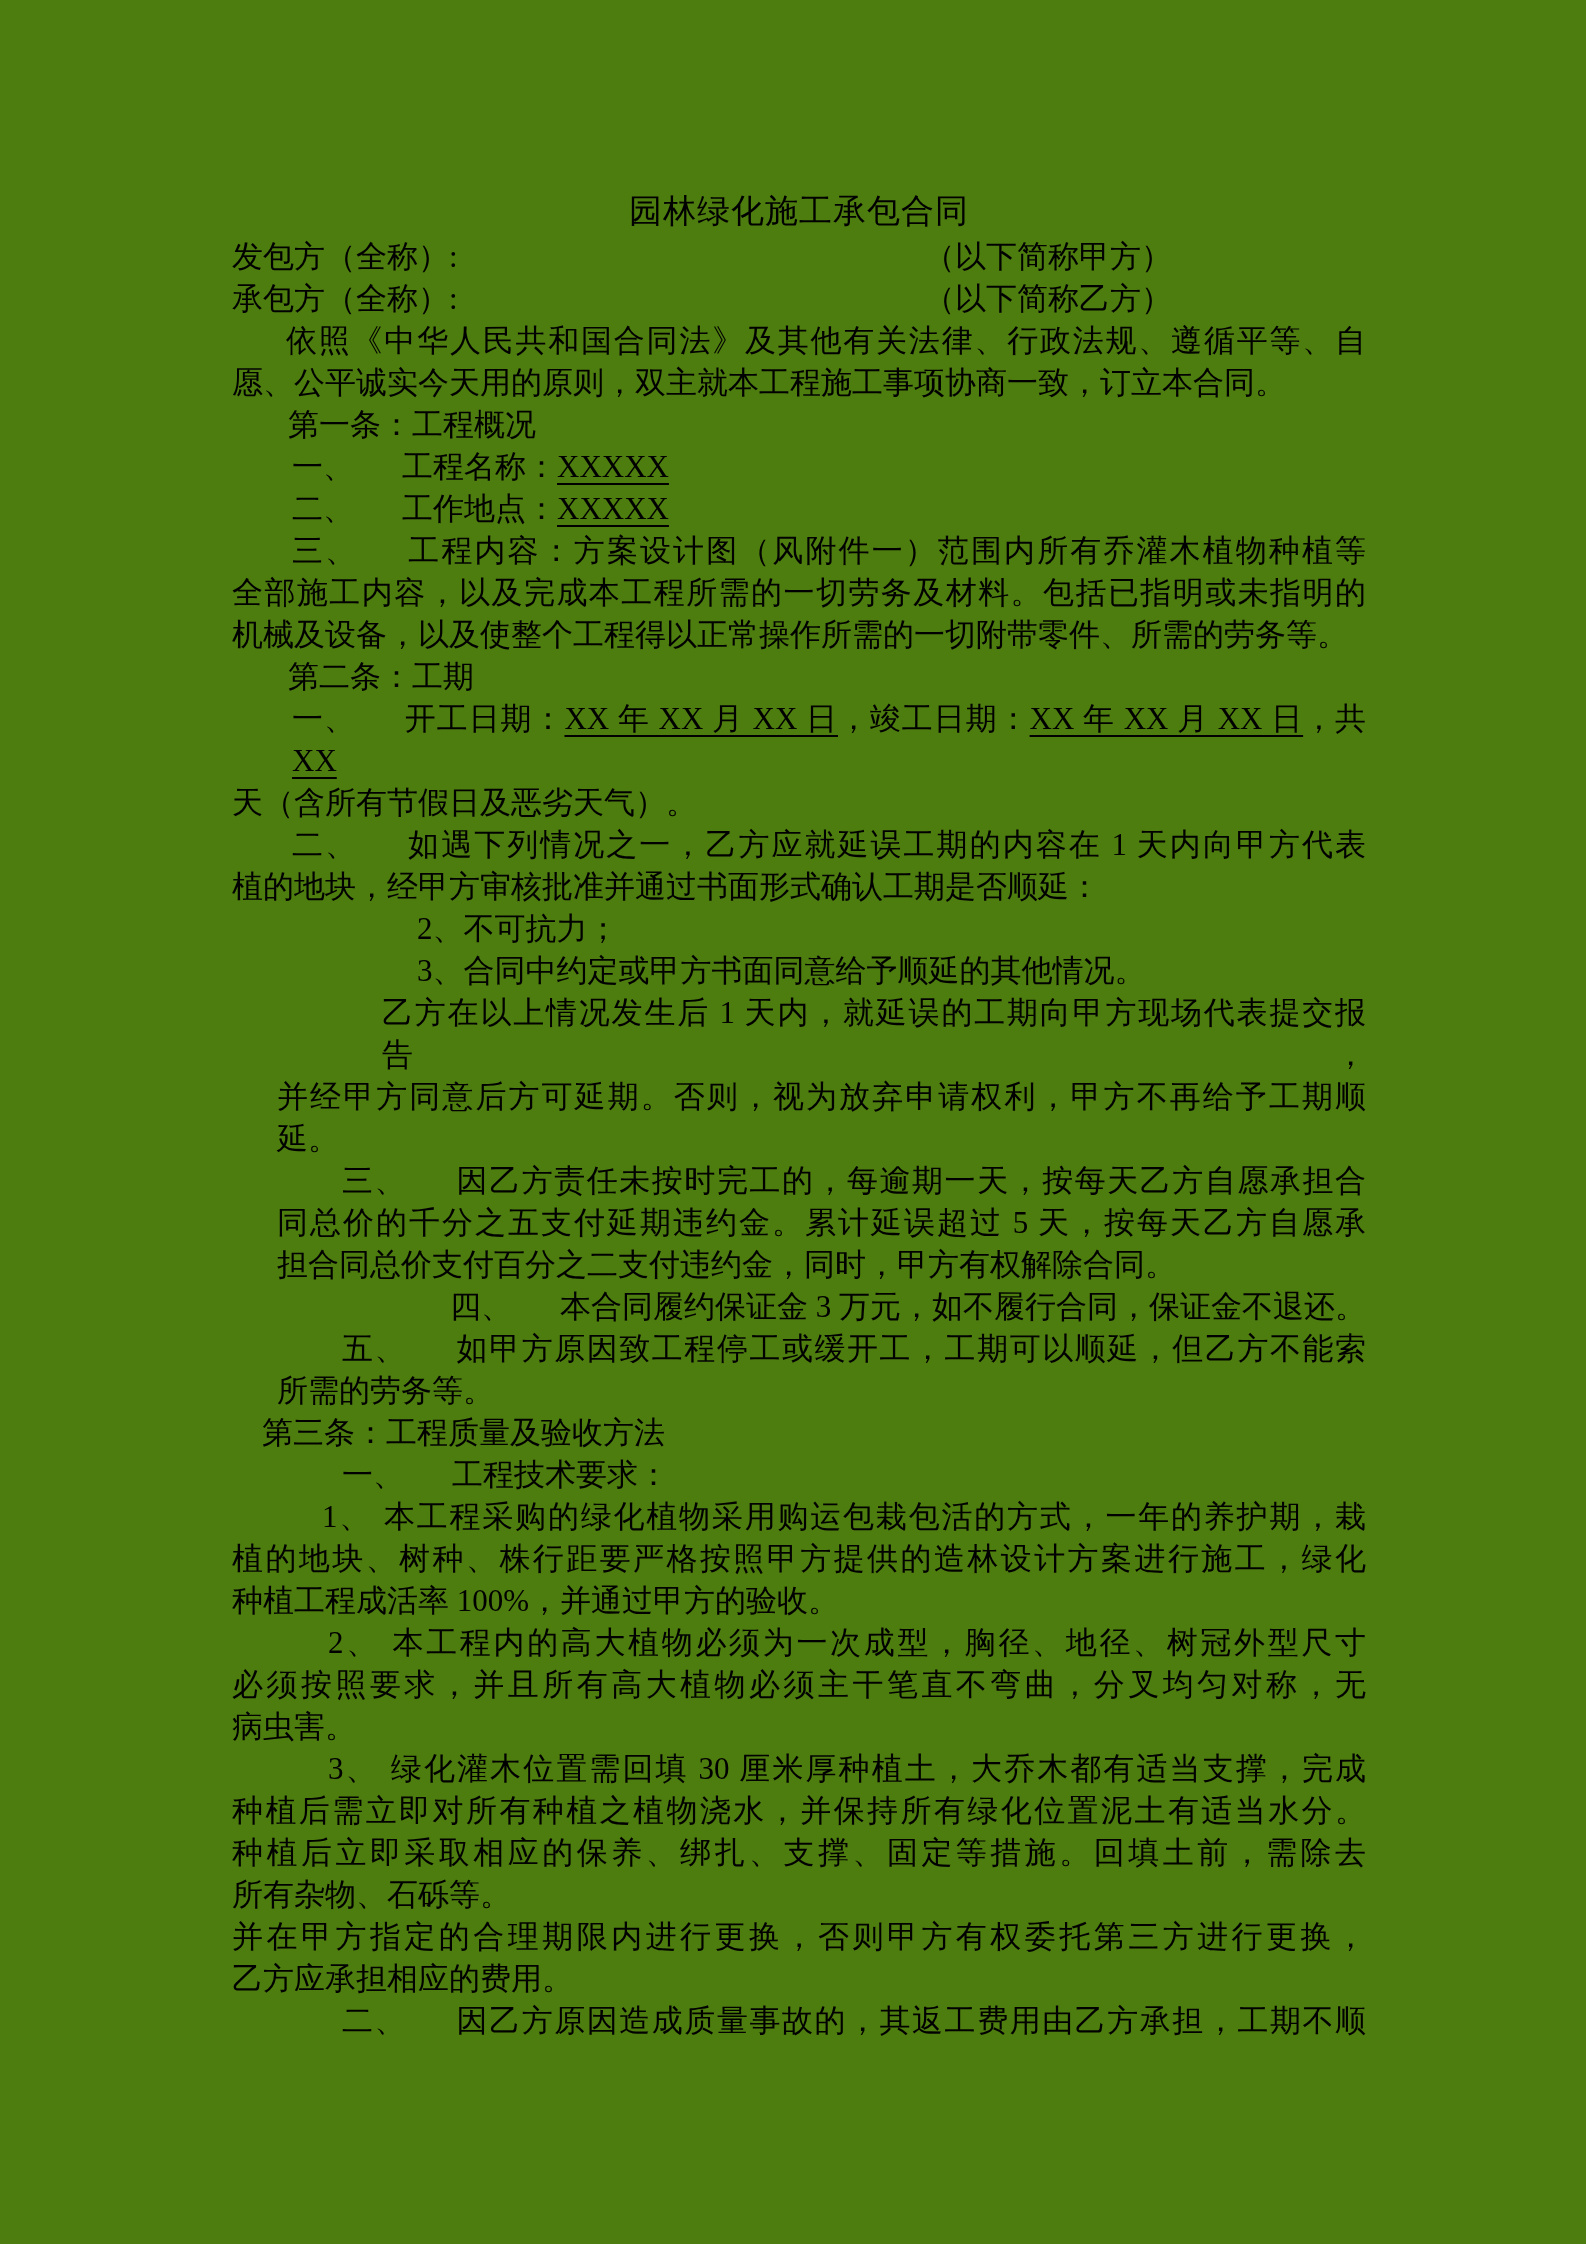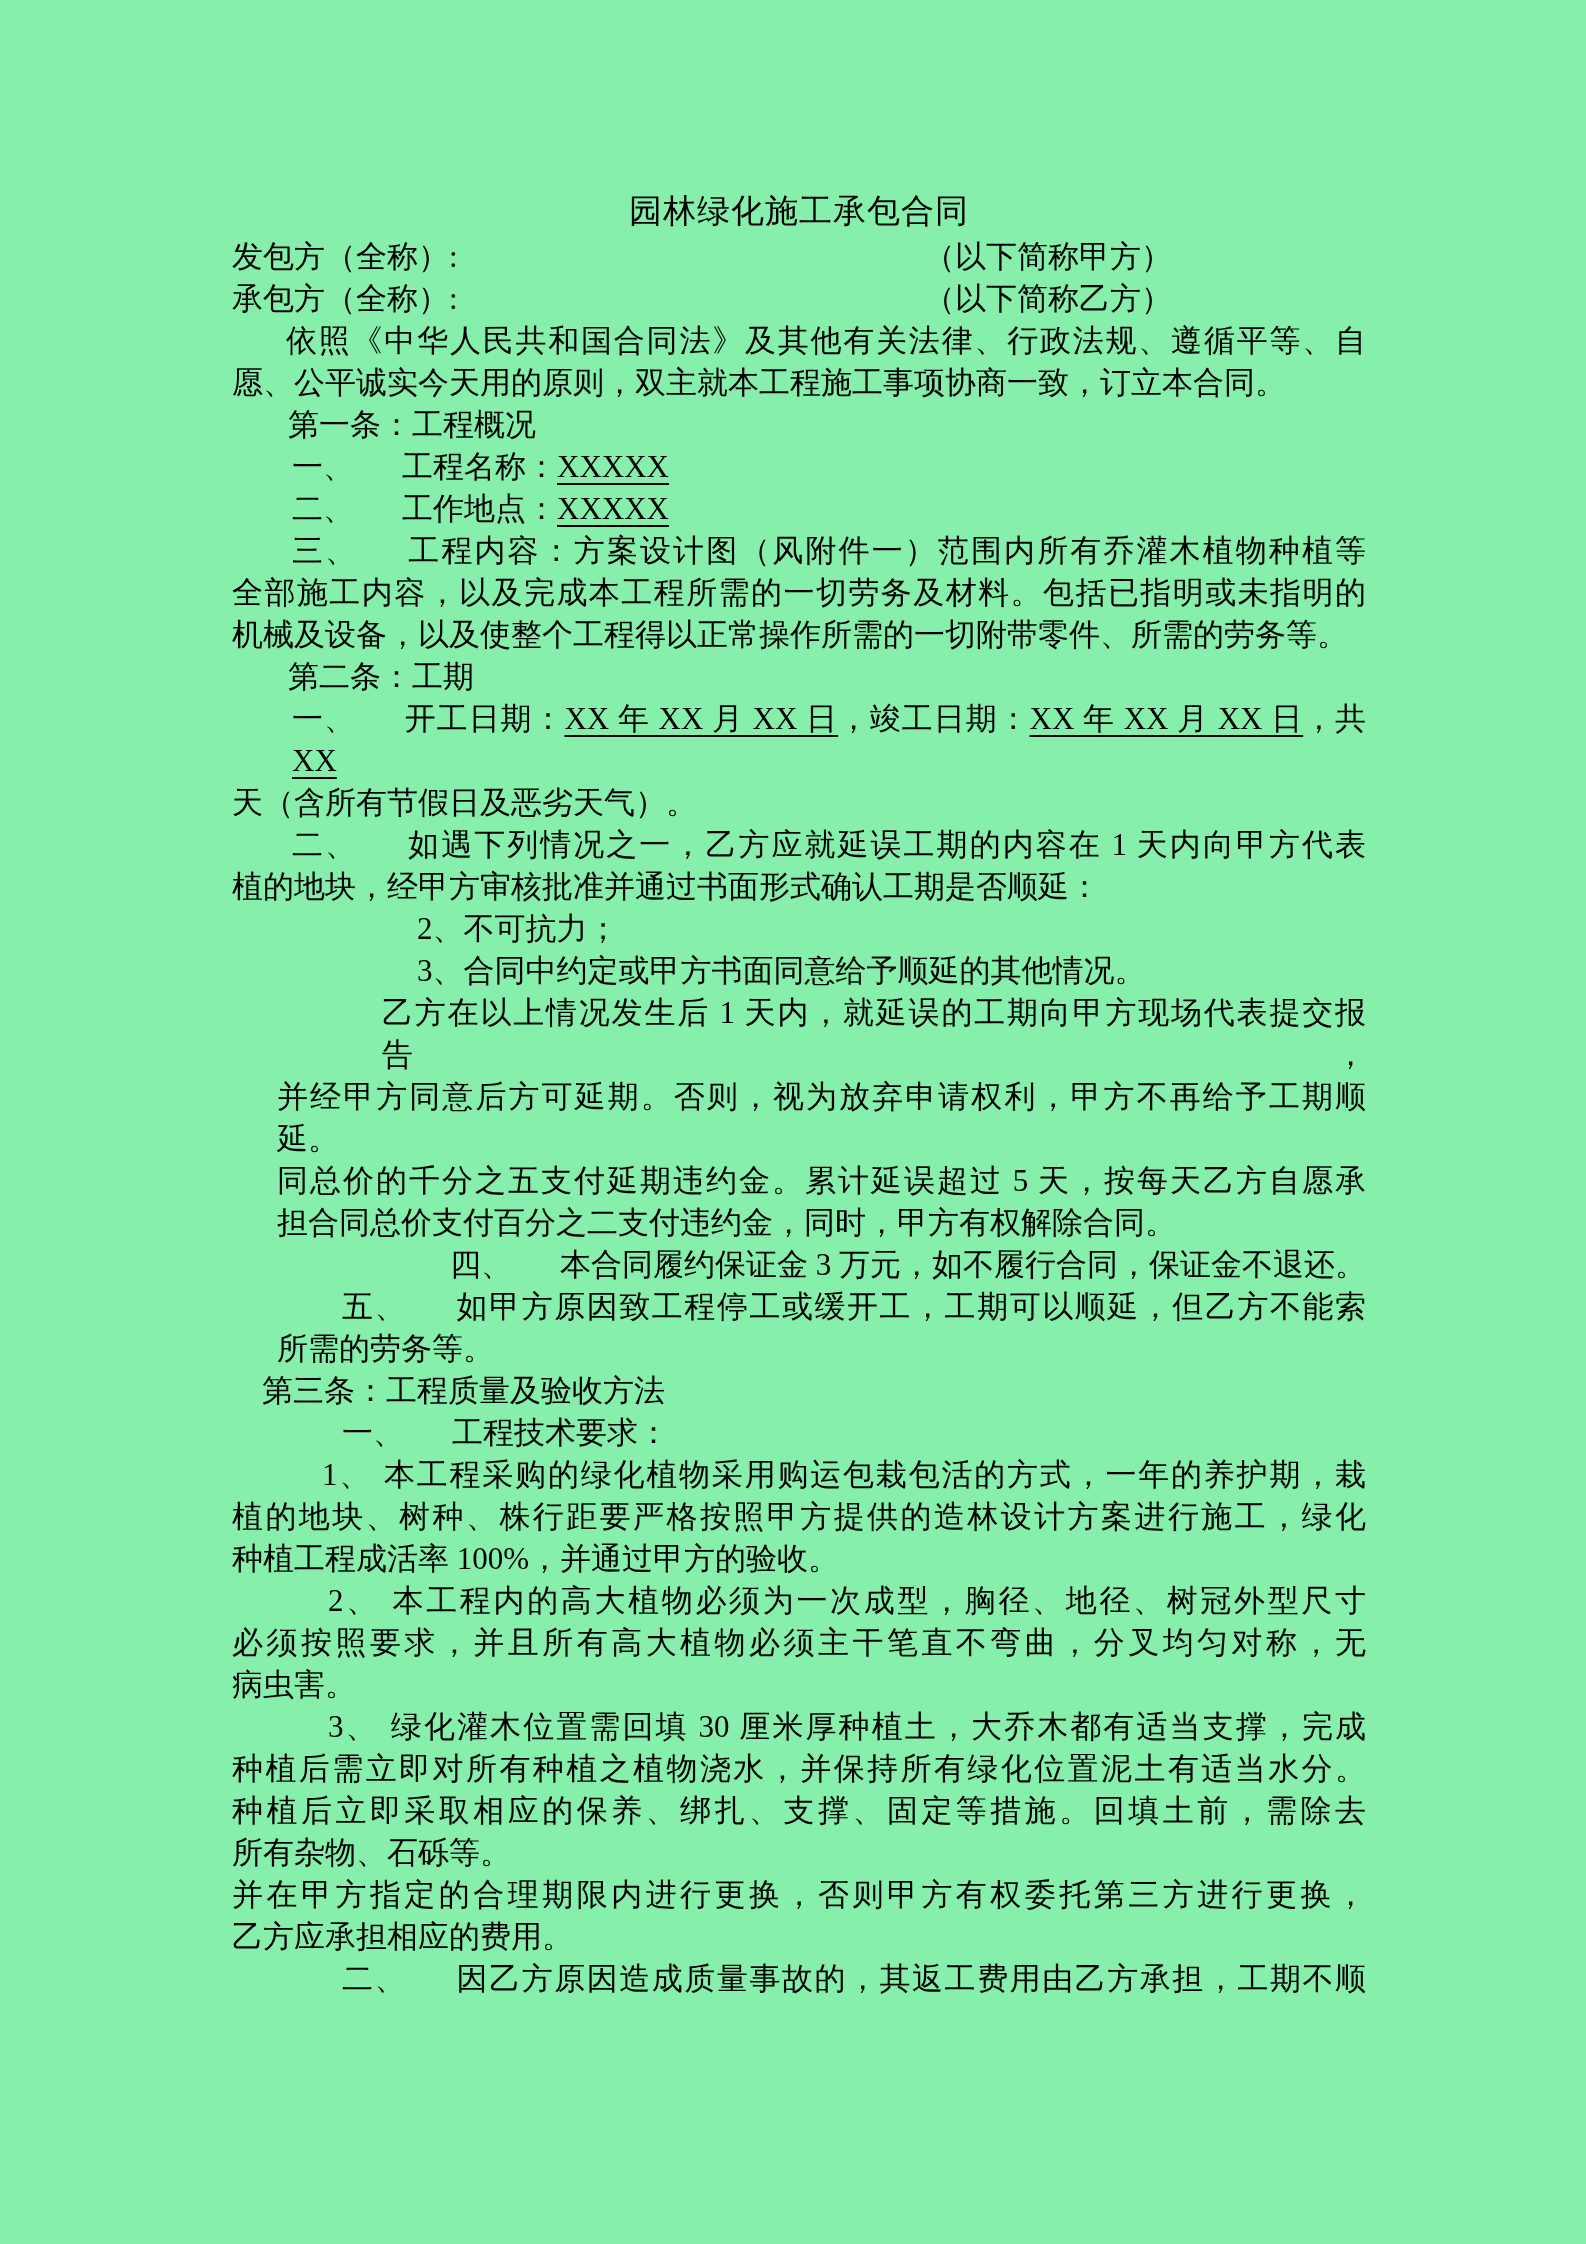--- a/index.html
+++ b/index.html
@@ -1,19 +1,19 @@
 <!DOCTYPE html>
 <html><head>
 <meta charset="utf-8">
 <style>
   html,body { margin:0; padding:0; background:#ffffff; }
   .page {
     position:relative;
     width:1586px; height:2244px;
-    background:#86efac;
+    background:#4d7c0f;
     color:#000000;
     font-family:"Liberation Serif","DejaVu Serif",serif;
     overflow:hidden;
   }
   .doc {
     position:absolute;
     left:232px; top:186px;
     width:1134px;
     font-size:31px;
     word-break:break-all;
@@ -63,20 +63,21 @@
         <div class="line" style="margin-left: 56px;"><span>第二条：工期</span></div>
         <div class="line just" style="margin-left: 60px;"><span>一、</span><span class="gap" style="width: 48px;"></span><span>开工日期：</span><span class="u">XX 年 XX 月 XX 日</span><span>，竣工日期：</span><span class="u">XX 年 XX 月 XX 日</span><span>，共 </span><span class="u">XX</span></div>
         <div class="line"><span>天（含所有节假日及恶劣天气）。</span></div>
         <div class="line just" style="margin-left: 60px;"><span>二、</span><span class="gap" style="width: 48px;"></span><span>如遇下列情况之一，乙方应就延误工期的内容在 1 天内向甲方代表</span></div>
         <div class="line"><span>植的地块，经甲方审核批准并通过书面形式确认工期是否顺延：</span></div>
         <div class="line" style="margin-left: 185px;"><span>2、不可抗力；</span></div>
         <div class="line" style="margin-left: 185px;"><span>3、合同中约定或甲方书面同意给予顺延的其他情况。</span></div>
         <div class="line just" style="margin-left: 150px;"><span>乙方在以上情况发生后 1 天内，就延误的工期向甲方现场代表提交报告，</span></div>
         <div class="line just" style="margin-left: 45px;"><span>并经甲方同意后方可延期。否则，视为放弃申请权利，甲方不再给予工期顺</span></div>
         <div class="line" style="margin-left: 45px;"><span>延。</span></div>
+        <div class="line just" style="margin-left: 110px;"><span>三、</span><span class="gap" style="width: 48px;"></span><span>因乙方责任未按时完工的，每逾期一天，按每天乙方自愿承担合</span></div>
         <div class="line just" style="margin-left: 45px;"><span>同总价的千分之五支付延期违约金。累计延误超过 5 天，按每天乙方自愿承</span></div>
         <div class="line" style="margin-left: 45px;"><span>担合同总价支付百分之二支付违约金，同时，甲方有权解除合同。</span></div>
         <div class="line" style="margin-left: 119px; text-align: right;"><span>四、</span><span class="gap" style="width: 48px;"></span><span>本合同履约保证金 3 万元，如不履行合同，保证金不退还。</span></div>
         <div class="line just" style="margin-left: 110px;"><span>五、</span><span class="gap" style="width: 48px;"></span><span>如甲方原因致工程停工或缓开工，工期可以顺延，但乙方不能索</span></div>
         <div class="line" style="margin-left: 45px;"><span>所需的劳务等。</span></div>
         <div class="line" style="margin-left: 30px;"><span>第三条：工程质量及验收方法</span></div>
         <div class="line" style="margin-left: 110px;"><span>一、</span><span class="gap" style="width: 48px;"></span><span>工程技术要求：</span></div>
         <div class="line just" style="margin-left: 90px;"><span>1、</span><span class="gap" style="width: 10px;"></span><span>本工程采购的绿化植物采用购运包栽包活的方式，一年的养护期，栽</span></div>
         <div class="line just"><span>植的地块、树种、株行距要严格按照甲方提供的造林设计方案进行施工，绿化</span></div>
         <div class="line"><span>种植工程成活率 100%，并通过甲方的验收。</span></div>

